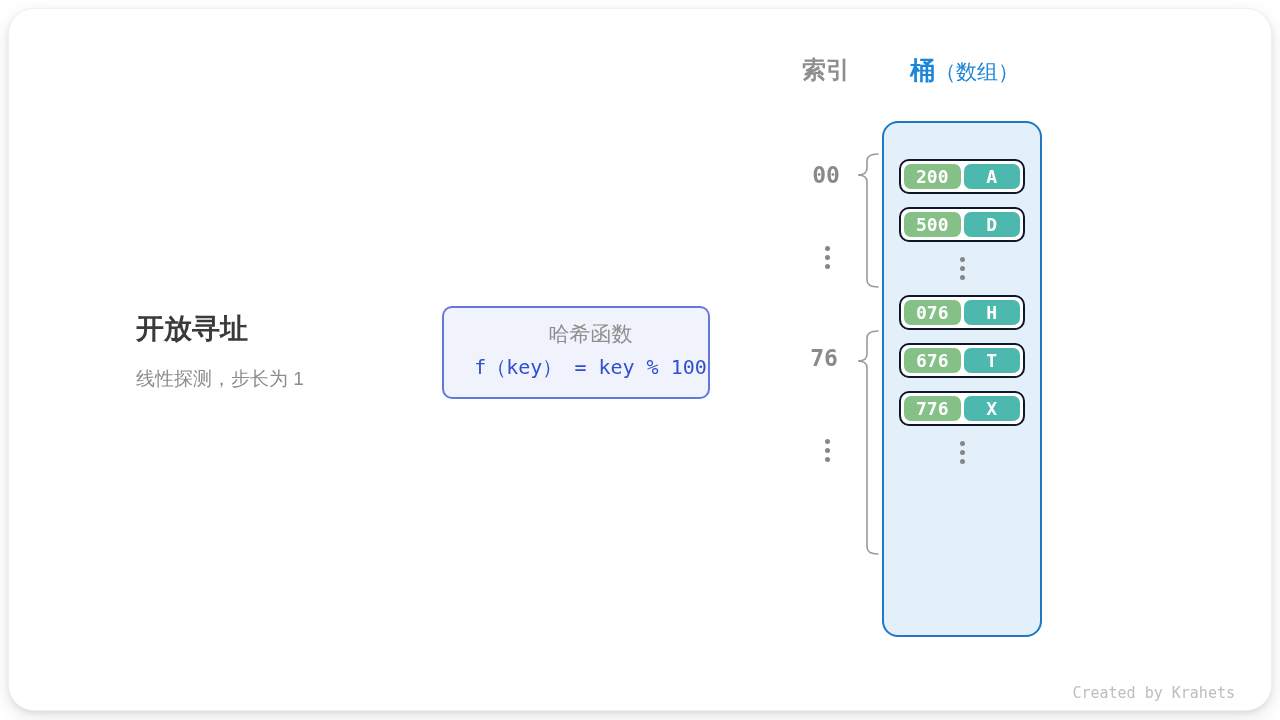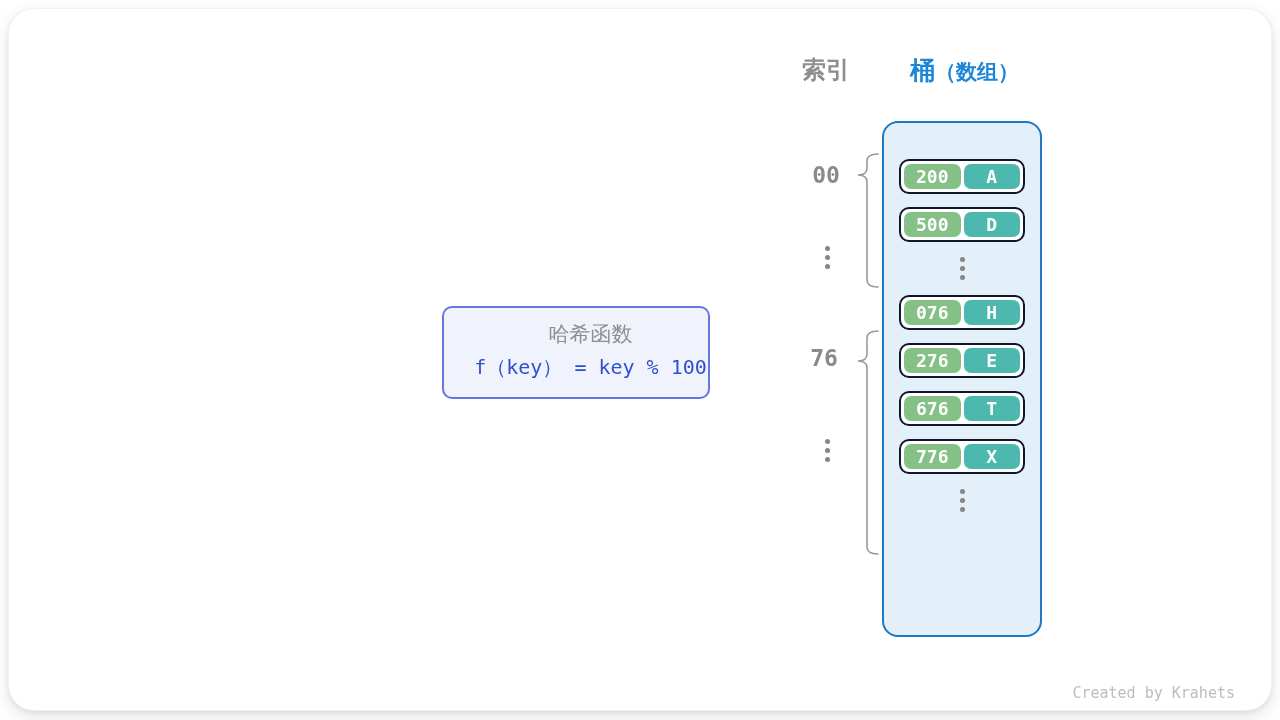--- a/index.html
+++ b/index.html
@@ -50,21 +50,21 @@
   
   .index-header {
     position: absolute; left: 777px; top: 45px; width: 80px;
     text-align: center; font-size: 24px; font-weight: 700; color: #8e8e8e;
   }
   .bucket-header {
     position: absolute; left: 873px; top: 45px; width: 165px;
     text-align: center; color: #1c85d8; white-space: nowrap;
   }
   .bucket-header .b-main { font-size: 25px; font-weight: 700; }
-  .bucket-header .b-suffix { font-size: 21px; font-weight: 700; }
+  .bucket-header .b-suffix { font-size: 21px; font-weight: 400; }
 
   
   .bucket {
     position: absolute; left: 873px; top: 112px;
     width: 160px; height: 516px;
     box-sizing: border-box;
     background: #e3f0f9;
     border: 2.5px solid #1e78c4;
     border-radius: 16px;
     display: flex; flex-direction: column; align-items: center;
@@ -110,20 +110,24 @@
     position: absolute; right: 36px; top: 675px;
     font-family: "DejaVu Sans Mono", "Liberation Mono", monospace;
     font-size: 15px; color: #bdbdbd; margin-left: 20px;
   }
 </style>
 </head>
 <body>
 
 <div class="card">
 
+  <div class="left-block">
+    <h1 class="left-title">开放寻址</h1>
+    <p class="left-subtitle">线性探测，步长为 1</p>
+  </div>
 
   <div class="hash-box">
     <div class="hash-title">哈希函数</div>
     <div class="hash-formula mono">f（key） = key % 100</div>
   </div>
 
   <div class="index-header">索引</div>
   <div class="bucket-header"><span class="b-main">桶</span><span class="b-suffix">（数组）</span></div>
 
   <div class="idx-label" style="left:797px; top:154px;">00</div>
@@ -162,24 +166,20 @@
       <span class="dot"></span>
         <span class="dot"></span>
         <span class="dot"></span>
     </div>
 
     <div class="entry">
       <span class="key">076</span>
       <span class="val">H</span>
     </div>
     <div class="entry">
-      <span class="key">276</span>
-      <span class="val">E</span>
-    </div>
-    <div class="entry">
       <span class="key">676</span>
       <span class="val">T</span>
     </div>
     <div class="entry">
       <span class="key">776</span>
       <span class="val">X</span>
     </div>
 
     <div class="vdots in-bucket">
       <span class="dot"></span>

